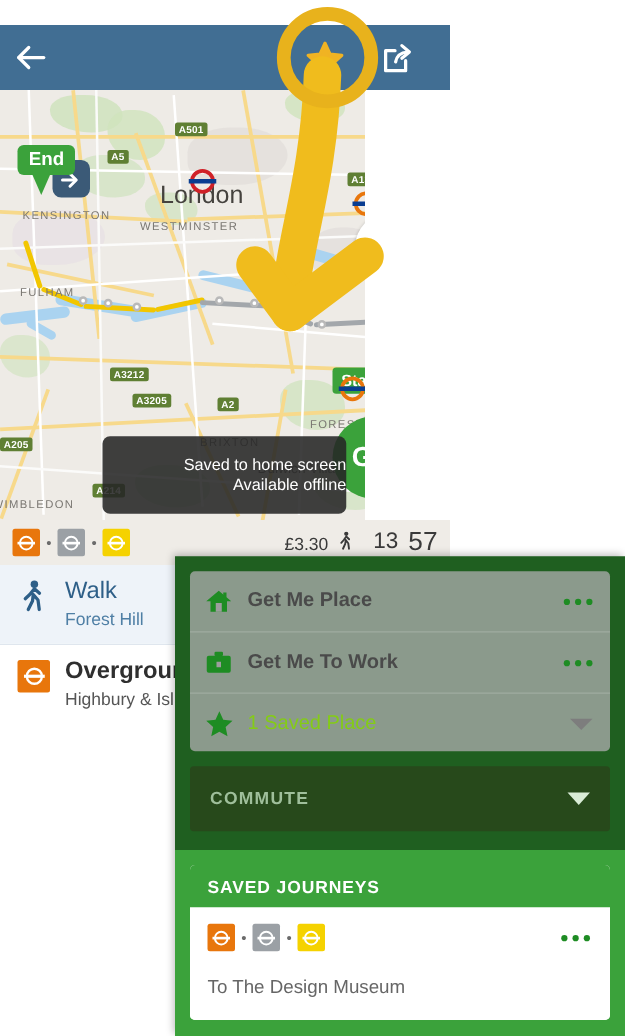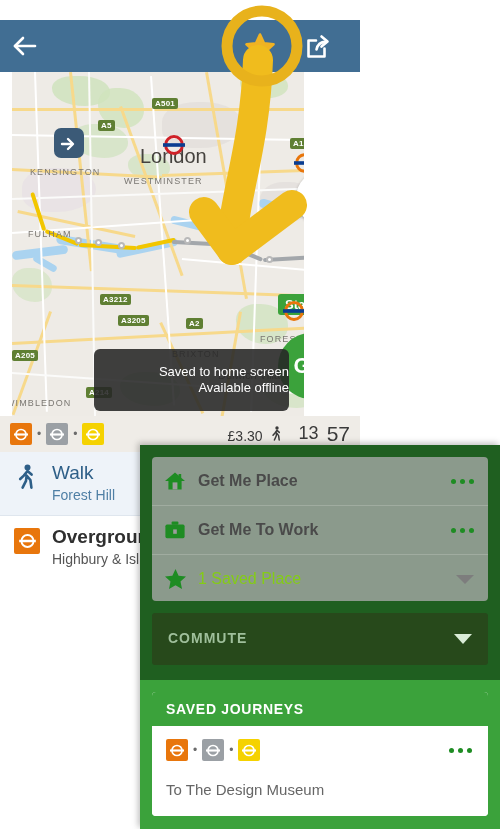--- a/index.html
+++ b/index.html
@@ -15,21 +15,21 @@
   .phone{position:absolute;left:0;top:0;width:360px;height:829px;background:#fff;overflow:hidden;}
 
   
   .appbar{position:absolute;left:0;top:20px;width:360px;height:52px;background:#416e93;}
   .appbar .back{position:absolute;left:8px;top:8px;width:36px;height:36px;}
   .appbar .back svg{display:block;}
   .appbar .star-btn{position:absolute;left:240px;top:8px;width:40px;height:38px;display:flex;align-items:center;justify-content:center;}
   .appbar .share-btn{position:absolute;left:300px;top:9px;width:36px;height:36px;display:flex;align-items:center;justify-content:center;}
 
   
-  .map{position:absolute;left:12px;top:72px;width:292px;height:344px;overflow:hidden;background:#e9e6e1;}
+  .map{position:absolute;left:0;top:72px;width:292px;height:344px;overflow:hidden;background:#e9e6e1;}
   .map .landbase{position:absolute;inset:0;background:#eeebe6;}
   .mp{position:absolute;}
   .green-area{background:#cfe3bd;border-radius:40% 55% 45% 60%;}
   .water{background:#aad3f0;}
   .grey-area{background:#e2dedb;border-radius:45% 50% 55% 40%;}
   .road{position:absolute;background:#f7d98b;height:3px;transform-origin:0 0;}
   .road.white{background:#ffffff;height:2px;}
   .road.thin{background:#fbfbfa;height:1.5px;}
   .shield{position:absolute;background:#5f7f33;color:#fff;font-size:8px;font-weight:bold;
           padding:1px 3px;border-radius:2px;letter-spacing:.2px;font-family:"Liberation Sans",sans-serif;}
@@ -252,20 +252,24 @@
       <svg class="roundel" style="left:270px;top:228px;z-index:6;" width="24" height="22" viewBox="0 0 24 22" aria-hidden="true">
         <circle cx="12" cy="11" r="8.4" fill="none" stroke="#e8760c" stroke-width="3"></circle>
         <rect x="1" y="9.2" width="22" height="3.6" fill="#0a3d91"></rect>
       </svg>
 
       <div class="dirbadge">
         <svg width="20" height="20" viewBox="0 0 20 20" aria-hidden="true">
           <path d="M3 11 H12" stroke="#ffffff" stroke-width="2.4" fill="none" stroke-linecap="round"></path>
           <path d="M9 6 L14 11 L9 16" stroke="#ffffff" stroke-width="2.4" fill="none" stroke-linejoin="round" stroke-linecap="round"></path>
         </svg>
+      </div>
+      <div class="pin-end">
+        <div class="bubble">End</div>
+        <div class="tip"></div>
       </div>
 
       <div class="compass">
         <svg width="24" height="24" viewBox="0 0 24 24" aria-hidden="true">
           <path d="M20 4 L5.5 11.8 L11.4 13.2 L13.6 19.6 Z" fill="#20344a"></path>
         </svg>
       </div>
 
       <div class="start-badge">Start</div>
       <div class="go-btn">GO</div>

